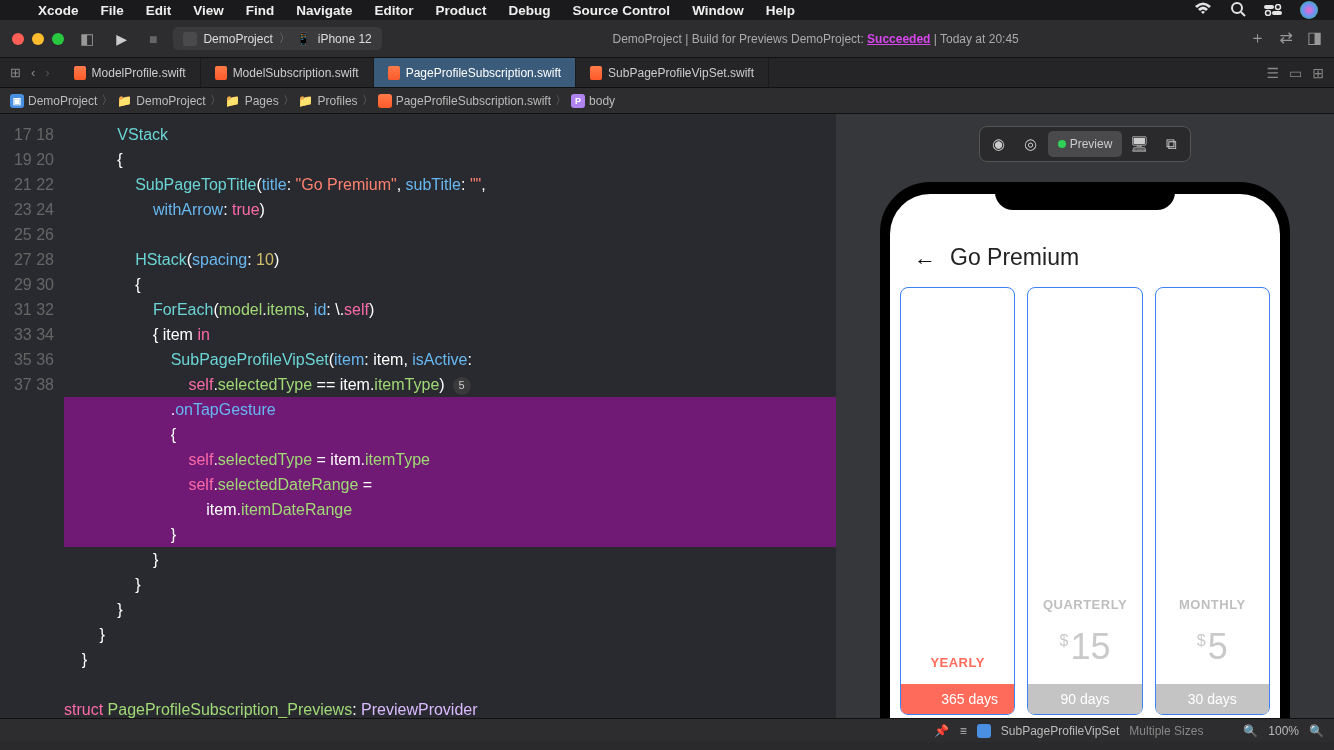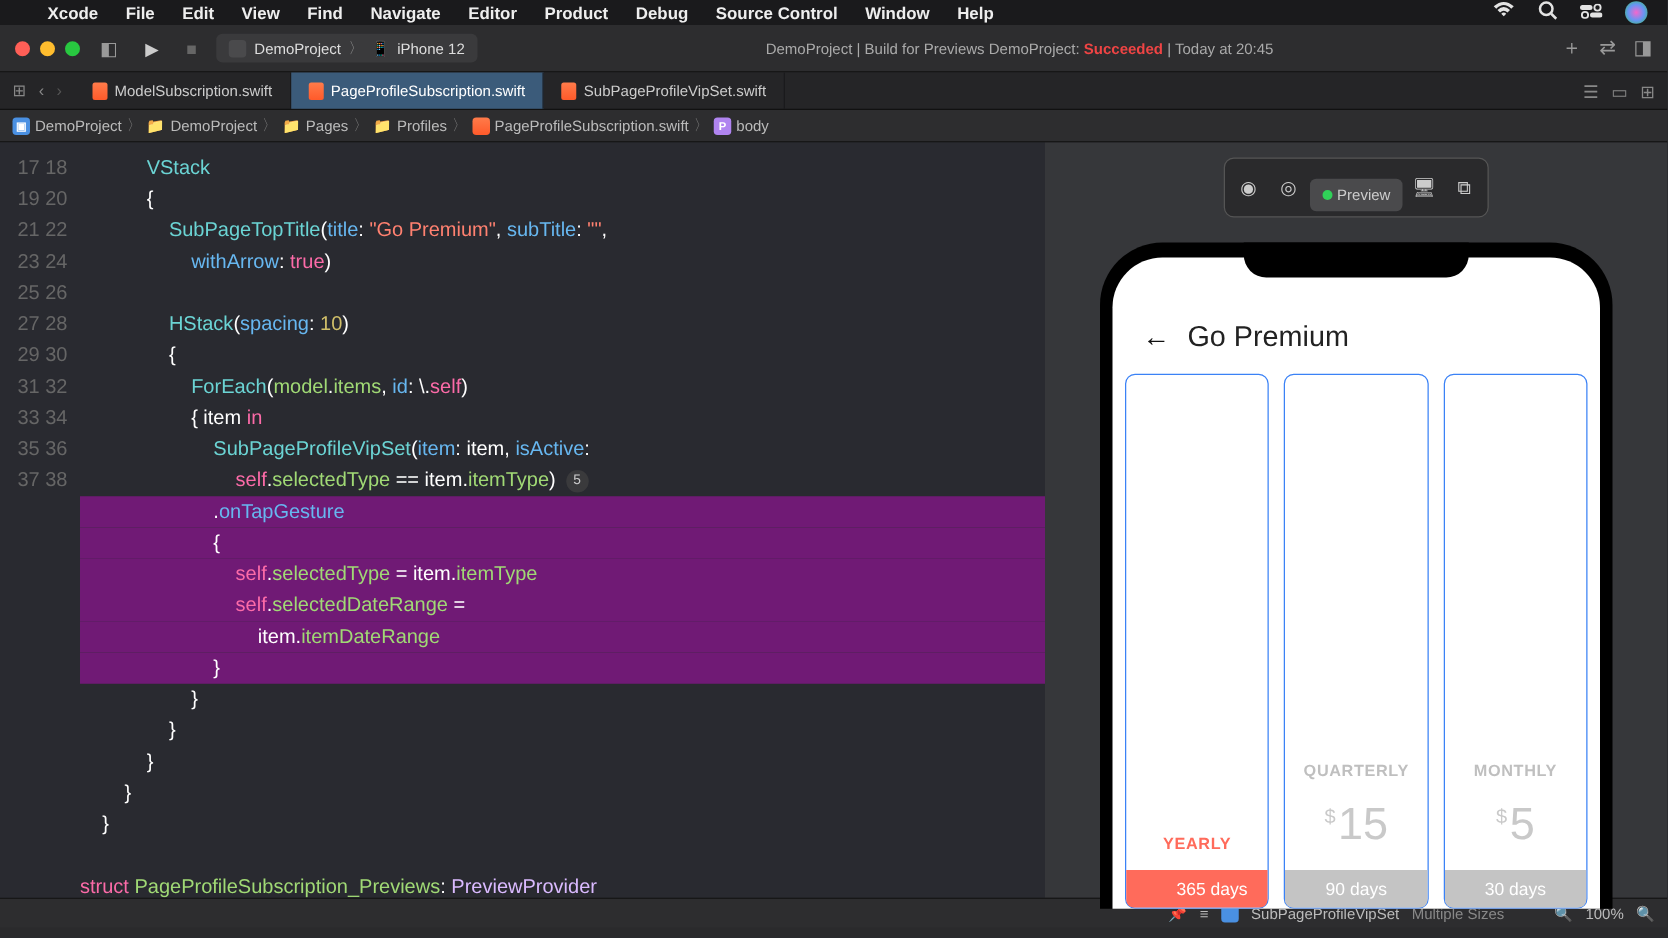--- a/index.html
+++ b/index.html
@@ -16,21 +16,21 @@
 .traffic { display: flex; gap: 8px; }
 .traffic span { width: 12px; height: 12px; border-radius: 50%; display: block; }
 .tr-close { background: #ff5f57; }
 .tr-min { background: #ffbd2e; }
 .tr-max { background: #28c840; }
 .tool-icon { color: #999; font-size: 15px; padding: 0 6px; }
 .run-btn { color: #ccc; font-size: 14px; padding: 0 6px; }
 .scheme { display: flex; align-items: center; gap: 6px; background: #3a3a3c; border-radius: 5px; padding: 3px 10px; font-size: 12px; }
 .scheme-icon { width: 14px; height: 14px; background: #4a4a4c; border-radius: 3px; }
 .build-status { flex: 1; text-align: center; font-size: 12px; color: #aaa; }
-.build-status .succ { color: #ef4444; font-weight: 600; }
+.build-status .succ { color: #d946ef; font-weight: 600; text-decoration: underline; }
 .toolbar-right { display: flex; gap: 14px; color: #999; font-size: 16px; }
 
 
 .tabbar { height: 30px; background: #252527; display: flex; align-items: stretch; border-bottom: 1px solid #111; }
 .tab-pre { display: flex; align-items: center; gap: 10px; padding: 0 10px; color: #888; font-size: 13px; }
 .tab { display: flex; align-items: center; gap: 6px; padding: 0 14px; font-size: 12px; color: #ccc; border-right: 1px solid #1a1a1c; }
 .tab.active { background: #3b5b7a; color: #fff; }
 .tab-icon { width: 12px; height: 14px; background: linear-gradient(#ff7b4a,#ff5a2a); border-radius: 2px; position: relative; }
 .tab-spacer { flex: 1; }
 .tab-right { display: flex; align-items: center; gap: 10px; padding: 0 10px; color: #888; font-size: 14px; }
@@ -58,21 +58,21 @@
 .code .k-prop { color: #a0d975; text-align: right; }
 .code .k-ptype { color: #dabaff; }
 .code .plain { color: #ffffff; }
 .hl { background: #701a75; display: block; }
 .badge5 { display: inline-flex; width: 18px; height: 18px; background: #3a3a3c; border-radius: 9px; color: #ccc; font-size: 11px; align-items: center; justify-content: center; margin-left: 8px; vertical-align: middle; }
 
 
 .preview { width: 498px; background: #36373a; display: flex; flex-direction: column; align-items: center; padding-top: 12px; }
 .preview-toolbar { display: flex; gap: 2px; background: #2a2a2c; border: 1px solid #555; border-radius: 8px; padding: 4px; margin-bottom: 20px; align-items: center; }
 .pt-btn { width: 30px; height: 26px; display: flex; align-items: center; justify-content: center; color: #ccc; border-radius: 5px; font-size: 15px; }
-.pt-btn.live { background: #4a4a4c; gap: 4px; width: auto; padding: 0 10px; font-size: 12px; margin-top: 12px; }
+.pt-btn.live { background: #4a4a4c; gap: 4px; width: auto; padding: 0 10px; font-size: 12px; }
 .pt-dot { width: 8px; height: 8px; background: #30d158; border-radius: 50%; }
 
 .phone { width: 410px; height: 560px; background: #000; border-radius: 50px 50px 0 0; padding: 12px 10px 0 10px; position: relative; }
 .phone-screen { width: 100%; height: 100%; background: #fff; border-radius: 40px 40px 0 0; overflow: hidden; position: relative; }
 .notch { position: absolute; top: 0; left: 50%; transform: translateX(-50%); width: 180px; height: 28px; background: #000; border-radius: 0 0 18px 18px; z-index: 10; }
 .gp-header { display: flex; align-items: center; gap: 14px; padding: 50px 24px 16px 24px; }
 .gp-back { font-size: 22px; color: #111; }
 .gp-title { font-size: 23px; color: #222; font-weight: 500; }
 .cards { display: flex; gap: 12px; padding: 0 10px; }
 .card { flex: 1; border: 1.5px solid #3b82f6; border-radius: 8px; height: 428px; display: flex; flex-direction: column; }
@@ -155,20 +155,24 @@
 </div>
 
 <div class="tabbar">
   <div class="tab-pre">
     <span>⊞</span>
     <span>‹</span>
     <span style="color:#555">›</span>
   </div>
   <div class="tab">
       <span class="tab-icon"></span>
+      <span>ModelProfile.swift</span>
+    </div>
+  <div class="tab">
+      <span class="tab-icon"></span>
       <span>ModelSubscription.swift</span>
     </div>
   <div class="tab active">
       <span class="tab-icon"></span>
       <span>PageProfileSubscription.swift</span>
     </div>
   <div class="tab">
       <span class="tab-icon"></span>
       <span>SubPageProfileVipSet.swift</span>
     </div>

